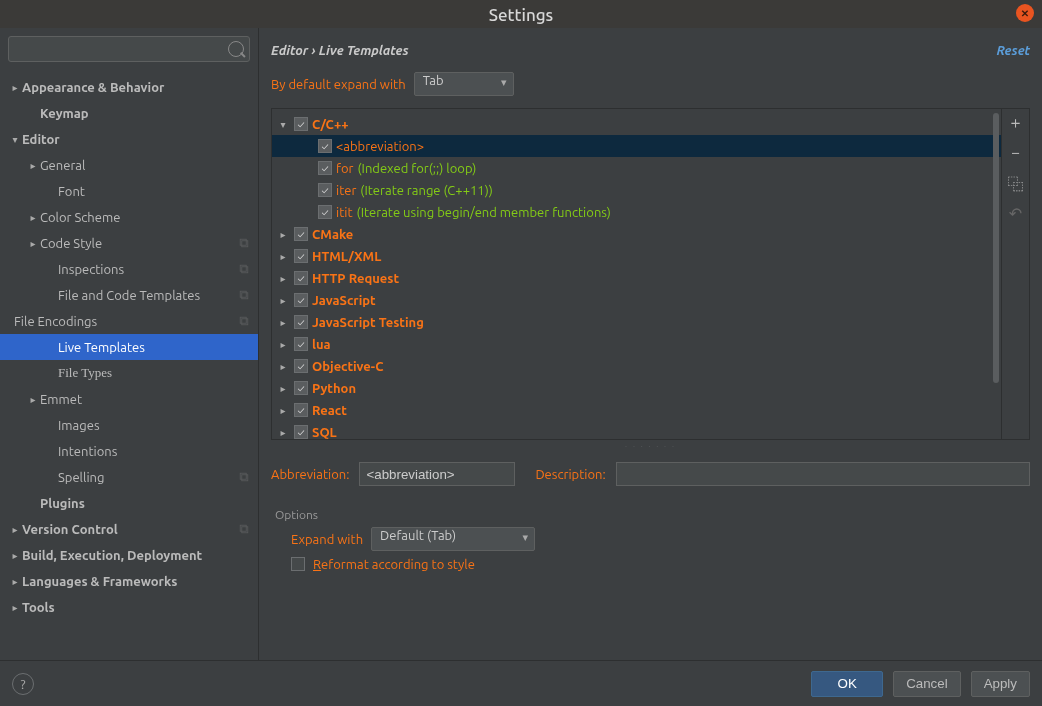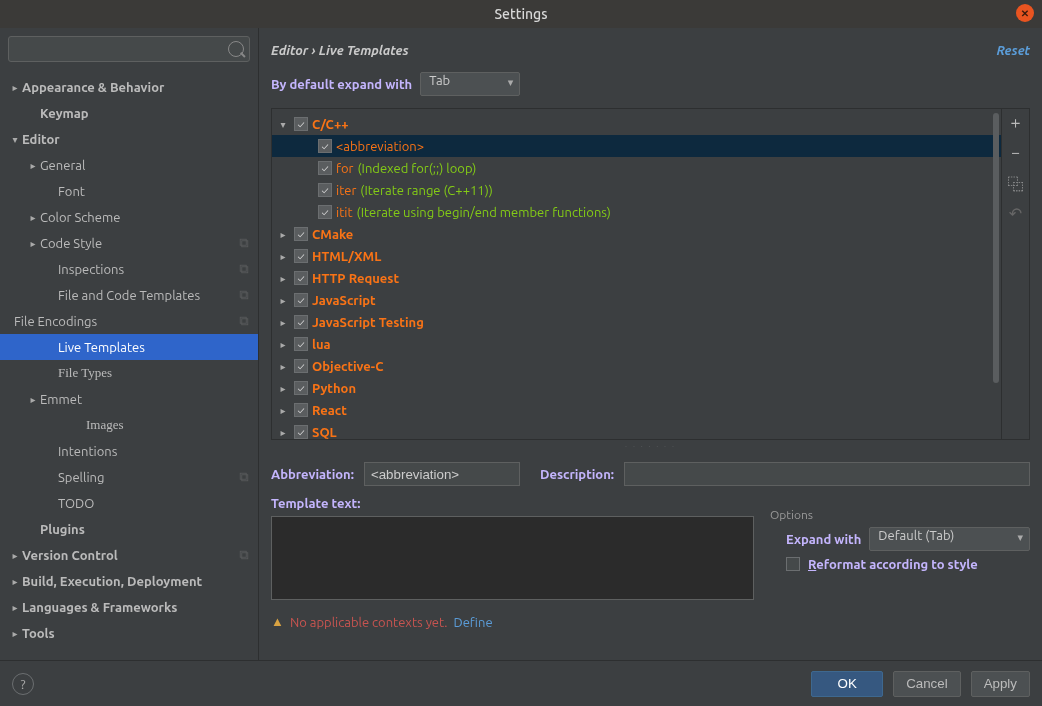--- a/index.html
+++ b/index.html
@@ -1,18 +1,18 @@
 <!DOCTYPE html>
 <html><head>
 <meta charset="utf-8">
 <style>
 * { box-sizing: border-box; margin: 0; padding: 0; }
 body { font-family: "Ubuntu", "Segoe UI", sans-serif; font-size: 13px; background: #3c3f41; color: #bbbbbb; width: 1042px; height: 706px; overflow: hidden; }
 .titlebar { height: 28px; background: #3b3a38; display: flex; align-items: center; justify-content: center; position: relative; }
-.titlebar-title { color: #d8d8d8; font-size: 14px; font-weight: 500; }
+.titlebar-title { color: #d8d8d8; font-size: 17px; font-weight: 500; }
 .close-btn { position: absolute; right: 8px; top: 4px; width: 18px; height: 18px; border-radius: 50%; background: #e95420; display: flex; align-items: center; justify-content: center; cursor: pointer; }
 .close-btn::before { content: "✕"; color: #3a1a0c; font-size: 10px; font-weight: bold; }
 .main { display: flex; height: 632px; }
 .sidebar { width: 259px; background: #3c3f41; border-right: 1px solid #2d2f30; display: flex; flex-direction: column; }
 .search-row { padding: 8px; }
 .search-input { width: 100%; height: 26px; background: #45494a; border: 1px solid #5e6060; border-radius: 3px; color: #bbb; padding: 0 22px 0 6px; outline: none; }
 .search-wrap { position: relative; }
 .search-wrap::after { content: ""; position: absolute; right: 6px; top: 5px; width: 14px; height: 14px; border: 1.5px solid #888; border-radius: 50%; }
 .search-wrap::before { content:""; position:absolute; right:4px; top:18px; width:6px; height:1.5px; background:#888; transform:rotate(45deg);}
 .tree { flex: 1; overflow: auto; padding-top: 4px; }
@@ -37,21 +37,21 @@
 .tpl-arrow { width: 14px; text-align: center; font-size: 10px; color: #aaa; }
 .tpl-check { width: 14px; height: 14px; margin: 0 4px; background: #5a5d5f; border: 1px solid #6b6e70; display: flex; align-items: center; justify-content: center; font-size: 10px; color: #d8d8d8; }
 .tpl-label { color: #f97316; }
 .tpl-label.bold { font-weight: bold; }
 .tpl-desc { color: #84cc16; margin-left: 4px; }
 .toolbar-col { width: 28px; border-left: 1px solid #2d2f30; display: flex; flex-direction: column; align-items: center; padding-top: 4px; gap: 10px; background: #3c3f41;}
 .tool-btn { width: 20px; height: 20px; display: flex; align-items: center; justify-content: center; color: #bbb; cursor: pointer; font-size: 16px; }
 .tool-btn.disabled { color: #666; }
 .grip-row { text-align: center; margin-top: 2px; height: 10px; color: #5b5e60; font-size: 8px; letter-spacing: 2px; }
 .form-row { display: flex; align-items: center; margin-top: 10px; gap: 10px; }
-.form-label { color: #c4b5fd; font-weight: bold; }
+.form-label { color: #f97316; }
 .text-input { background: #45494a; border: 1px solid #5e6060; height: 24px; color: #ccc; padding: 0 6px; outline: none; }
 .lower { display: flex; margin-top: 10px; gap: 12px; }
 .tt-col { flex: 1; }
 .tt-area { width: 100%; height: 84px; background: #2b2b2b; border: 1px solid #5e6060; resize: none; color: #ccc; outline: none; padding: 4px; margin-top: 6px;}
 .opt-col { width: 264px; display: flex; flex-direction: column; }
 .btn { background: #4c5052; border: 1px solid #5e6060; color: #bbb; height: 26px; padding: 0 12px; border-radius: 2px; cursor: pointer; }
 .btn.disabled { color: #777; }
 .btn.primary { background: #365880; border-color: #3e688f; color: #fff; }
 .options-group { margin-top: 12px; }
 .fieldset-label { color: #999; font-size: 12px; margin-bottom: 6px; padding-left: 4px; position: relative;}
@@ -145,39 +145,35 @@
           <span class="tree-label">Live Templates</span>
         </div>
         <div class="tree-row" style="padding-left: 44px; font-family: Liberation Serif, serif;">
           <span class="arrow"></span>
           <span class="tree-label">File Types</span>
         </div>
         <div class="tree-row" style="padding-left: 26px;">
           <span class="arrow">▸</span>
           <span class="tree-label">Emmet</span>
         </div>
-        <div class="tree-row" style="padding-left: 72px; font-family: Liberation Serif, serif;">
+        <div class="tree-row" style="padding-left: 44px;">
           <span class="arrow"></span>
           <span class="tree-label">Images</span>
         </div>
         <div class="tree-row" style="padding-left: 44px;">
           <span class="arrow"></span>
           <span class="tree-label">Intentions</span>
         </div>
         <div class="tree-row" style="padding-left: 44px;">
           <span class="arrow"></span>
           <span class="tree-label">Spelling</span>
           <span class="copy-icon"><svg viewBox="0 0 16 16" fill="none" stroke="#888" stroke-width="1.2">
               <rect x="3" y="3" width="8" height="8"></rect>
               <rect x="5" y="5" width="8" height="8"></rect>
             </svg></span>
-        </div>
-        <div class="tree-row" style="padding-left: 44px;">
-          <span class="arrow"></span>
-          <span class="tree-label">TODO</span>
         </div>
         <div class="tree-row" style="padding-left: 26px;">
           <span class="arrow"></span>
           <span class="tree-label bold">Plugins</span>
         </div>
         <div class="tree-row" style="padding-left: 8px;">
           <span class="arrow">▸</span>
           <span class="tree-label bold">Version Control</span>
           <span class="copy-icon"><svg viewBox="0 0 16 16" fill="none" stroke="#888" stroke-width="1.2">
               <rect x="3" y="3" width="8" height="8"></rect>
@@ -303,29 +299,20 @@
     <div class="grip-row">· · · · · · ·</div>
 
     <div class="form-row">
       <span class="form-label">Abbreviation:</span>
       <input class="text-input" style="width: 156px;" value="&lt;abbreviation&gt;">
       <span class="form-label" style="margin-left:10px">Description:</span>
       <input class="text-input" style="flex: 1 1 0%;" value="">
     </div>
 
     <div class="lower">
-      <div class="tt-col">
-        <span class="form-label">Template text:</span>
-        <textarea class="tt-area" style=""></textarea>
-        <div class="context-row">
-          <span class="warn-icon">▲</span>
-          <span class="ctx-text">No applicable contexts yet.</span>
-          <span class="ctx-link">Define</span>
-        </div>
-      </div>
       <div class="opt-col">
         <div class="options-group">
           <div class="fieldset-label">Options</div>
           <div class="opt-row">
             <span class="form-label">Expand with</span>
             <div class="select" style="flex:1"><span>Default (Tab)</span></div>
           </div>
           <div class="opt-row">
             <div class="checkbox"></div>
             <span class="form-label"><span class="underline">R</span><span>eformat according to style</span></span>

